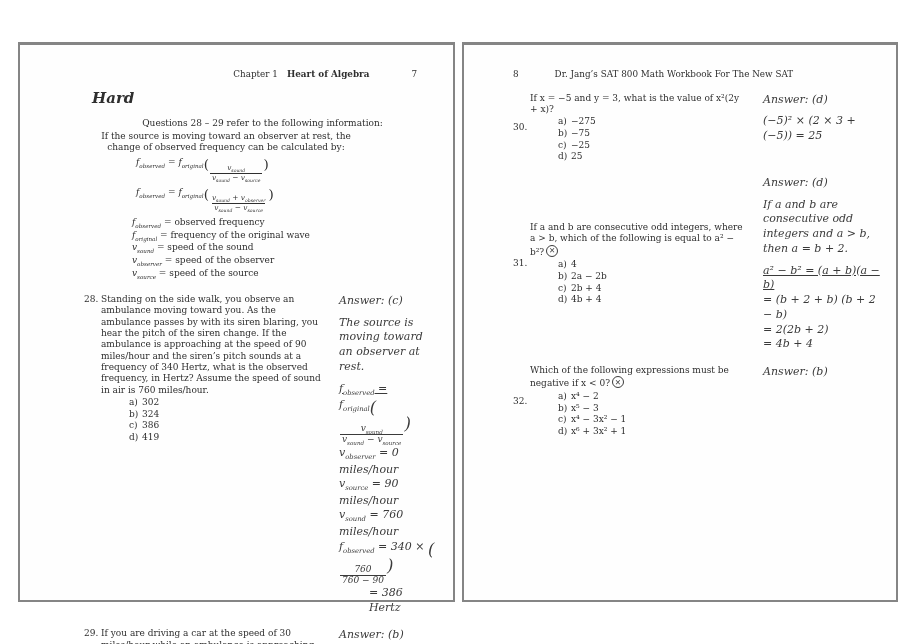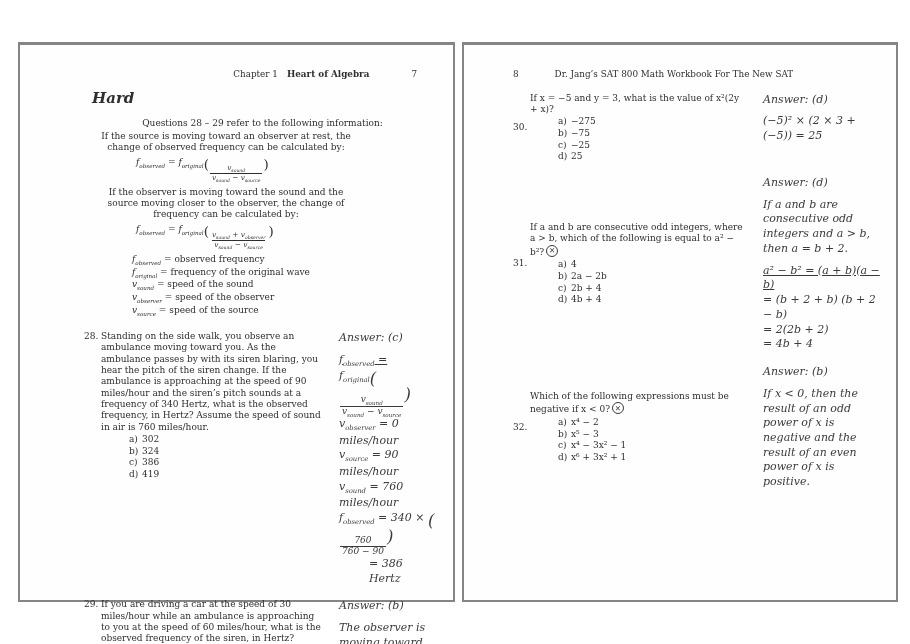--- a/index.html
+++ b/index.html
@@ -74,21 +74,20 @@
 
     <h2 class="section-heading">Hard</h2>
 
     <div class="info">
       <p class="lbl">Questions 28 – 29 refer to the following information:</p>
       <p class="ind">If the source is moving toward an observer at rest, the change of observed frequency can be calculated by:</p>
       <div class="formula"><span class="it">f</span><sub>observed</sub><span> = </span><span class="it">f</span><sub>original</sub><span class="bigpar">(</span><span class="frac">
             <span class="num"><span class="it">v</span><sub>sound</sub></span>
             <span class="den"><span class="it">v</span><sub>sound</sub><span> − </span><span class="it">v</span><sub>source</sub></span>
           </span><span class="bigpar">)</span></div>
-      <p class="ind">If the observer is moving toward the sound and the source moving closer to the observer, the change of frequency can be calculated by:</p>
       <div class="formula"><span class="it">f</span><sub>observed</sub><span> = </span><span class="it">f</span><sub>original</sub><span class="bigpar">(</span><span class="frac">
             <span class="num"><span class="it">v</span><sub>sound</sub><span> + </span><span class="it">v</span><sub>observer</sub></span>
             <span class="den"><span class="it">v</span><sub>sound</sub><span> − </span><span class="it">v</span><sub>source</sub></span>
           </span><span class="bigpar">)</span></div>
       <div class="defs">
           <div class="tline"><span class="it">f</span><sub>observed</sub><span> = observed frequency</span></div>
           <div class="tline"><span class="it">f</span><sub>original</sub><span> = frequency of the original wave</span></div>
           <div class="tline"><span class="it">v</span><sub>sound</sub><span> = speed of the sound</span></div>
           <div class="tline"><span class="it">v</span><sub>observer</sub><span> = speed of the observer</span></div>
           <div class="tline"><span class="it">v</span><sub>source</sub><span> = speed of the source</span></div>
@@ -116,20 +115,21 @@
             <div class="choice">
                 <span class="cl">d)</span>
                 <span>419</span>
               </div>
           </div>
         </div>
       </div>
       <aside class="q-answer">
         <p class="ans-label">Answer: (c)</p>
         <div class="ans-lines">
+            <div class="tline"><span>The source is moving toward an observer at rest.</span></div>
             <div class="tline gap"><span>f</span><sub>observed</sub><span> =</span></div>
             <div class="tline"><span>f</span><sub>original</sub><span class="bigpar">(</span><span class="frac">
                 <span class="num"><span>v</span><sub>sound</sub></span>
                 <span class="den"><span>v</span><sub>sound</sub><span> − </span><span>v</span><sub>source</sub></span>
               </span><span class="bigpar">)</span></div>
             <div class="tline"><span>v</span><sub>observer</sub><span> = 0 miles/hour</span></div>
             <div class="tline"><span>v</span><sub>source</sub><span> = 90 miles/hour</span></div>
             <div class="tline"><span>v</span><sub>sound</sub><span> = 760 miles/hour</span></div>
             <div class="tline"><span>f</span><sub>observed</sub><span> = 340 × </span><span class="bigpar">(</span><span class="frac">
                 <span class="num"><span>760</span></span>
@@ -258,20 +258,17 @@
               </div>
             <div class="choice">
                 <span class="cl">d)</span>
                 <span>x⁶ + 3x² + 1</span>
               </div>
           </div>
         </div>
       </div>
       <aside class="q-answer">
         <p class="ans-label">Answer: (b)</p>
-        <div class="ans-lines">
-            <div class="tline"><span>If x &lt; 0, then the result of an odd power of x is negative and the result of an even power of x is positive.</span></div>
-          </div>
       </aside>
     </div>
   </section>
 
 </div>
 
 </body></html>

